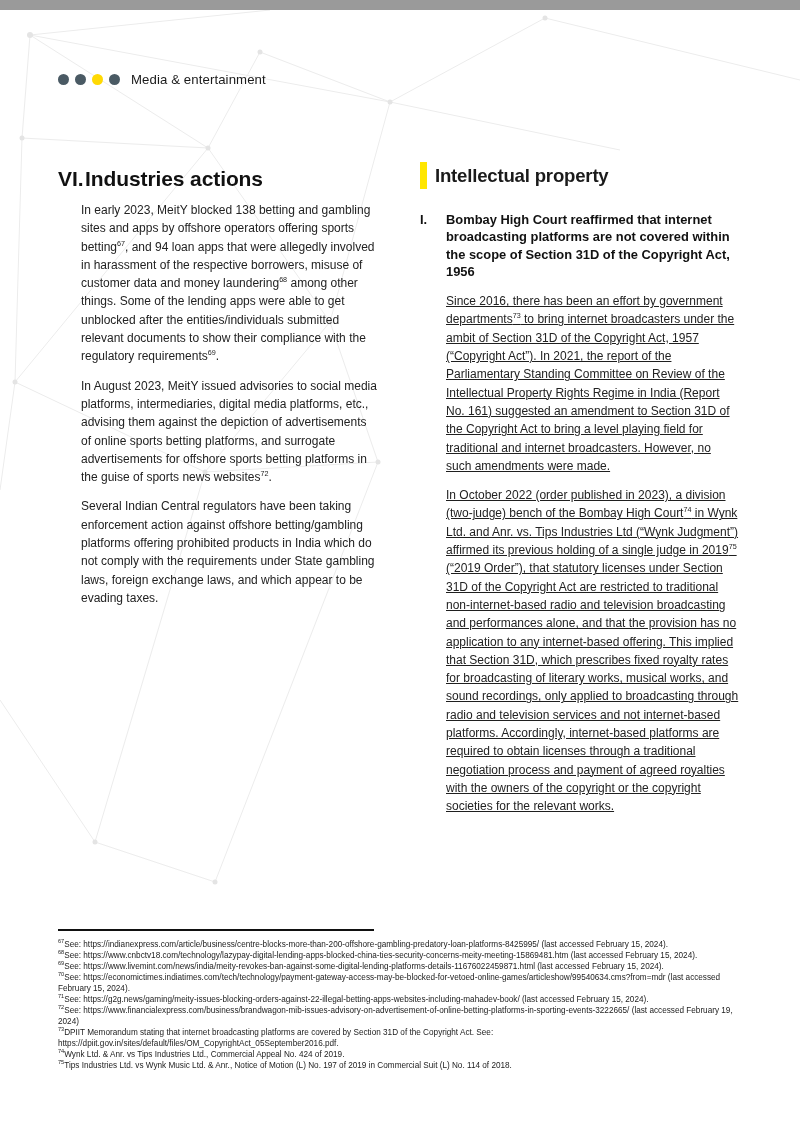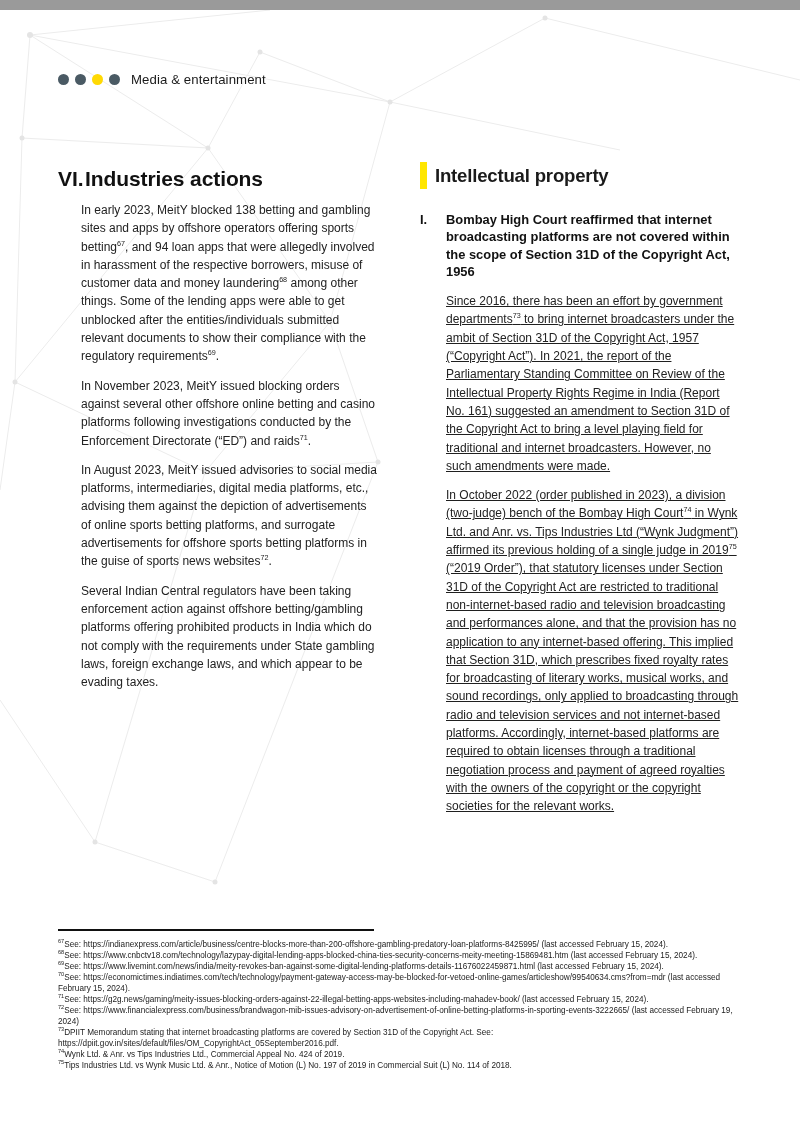--- a/index.html
+++ b/index.html
@@ -103,21 +103,20 @@
     <span class="header-label">Media &amp; entertainment</span>
   </div>
 
   <div class="col col-left">
     <h2 class="h-left">
       <span class="num">VI.</span>
       <span>Industries actions</span>
     </h2>
     <div class="body-copy indent-left">
         <p>In early 2023, MeitY blocked 138 betting and gambling sites and apps by offshore operators offering sports betting<sup>67</sup>, and 94 loan apps that were allegedly involved in harassment of the respective borrowers, misuse of customer data and money laundering<sup>68</sup> among other things. Some of the lending apps were able to get unblocked after the entities/individuals submitted relevant documents to show their compliance with the regulatory requirements<sup>69</sup>.</p>
-        <p>In November 2023, MeitY issued blocking orders against several other offshore online betting and casino platforms following investigations conducted by the Enforcement Directorate (“ED”) and raids<sup>71</sup>.</p>
         <p>In August 2023, MeitY issued advisories to social media platforms, intermediaries, digital media platforms, etc., advising them against the depiction of advertisements of online sports betting platforms, and surrogate advertisements for offshore sports betting platforms in the guise of sports news websites<sup>72</sup>.</p>
         <p>Several Indian Central regulators have been taking enforcement action against offshore betting/gambling platforms offering prohibited products in India which do not comply with the requirements under State gambling laws, foreign exchange laws, and which appear to be evading taxes.</p>
       </div>
   </div>
 
   <div class="col col-right">
     <h1 class="ip-title">
       <span class="accent-bar" style="background: rgb(255, 230, 0);"></span>
       <span class="ip-title-text">Intellectual property</span>
     </h1>

